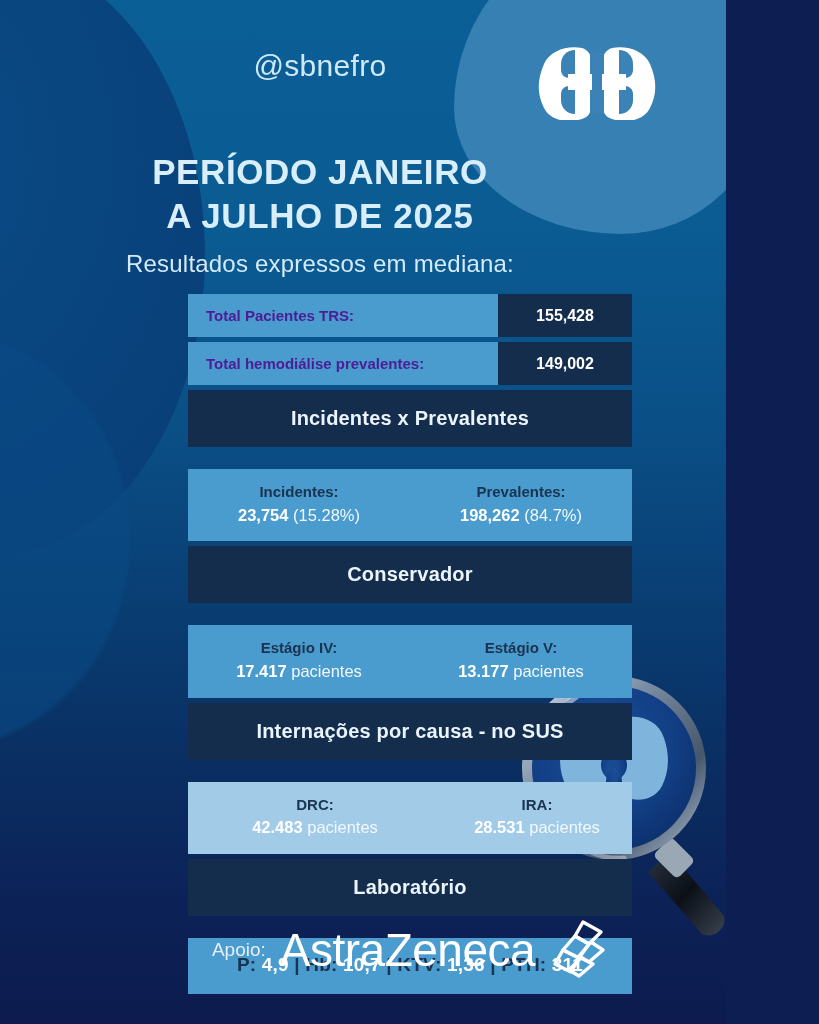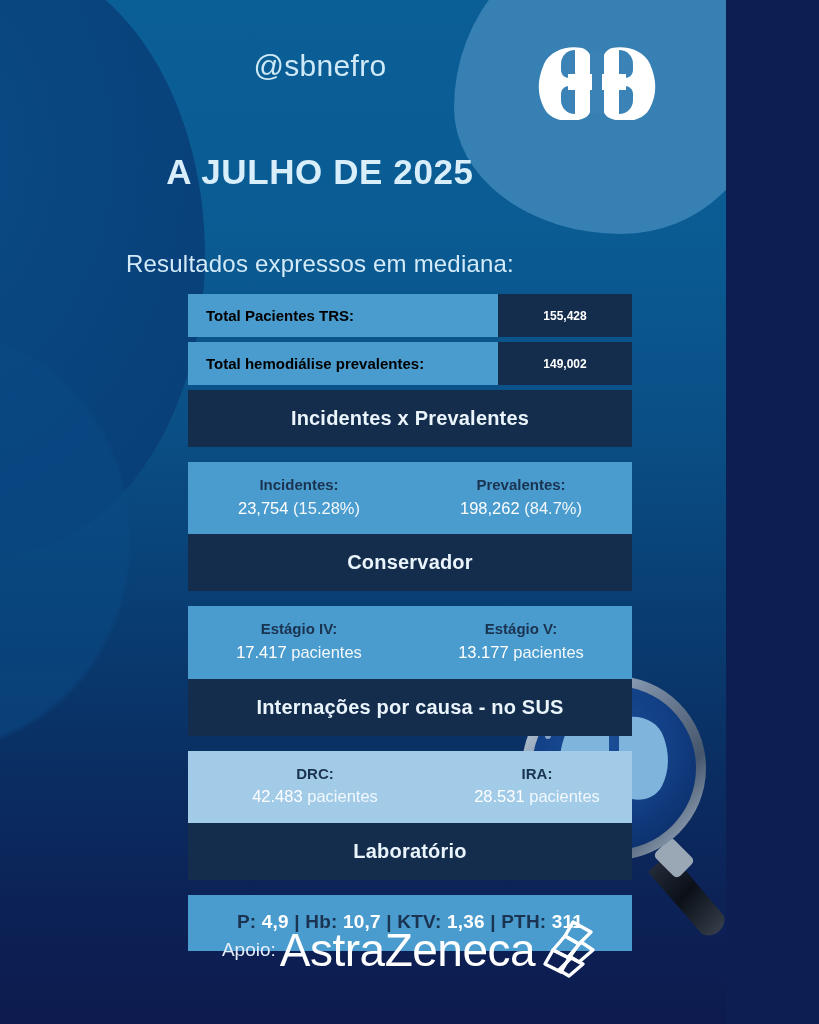--- a/index.html
+++ b/index.html
@@ -53,76 +53,77 @@
   .sbn-mark{display:block;margin:0 auto 6px;}
   .sbn-name{
     color:#eaf5fc;font-size:14.5px;line-height:1.28;font-weight:400;
   }
   
   .magnifier{position:absolute;right:-22px;top:640px;width:230px;height:300px;}
   
   .stack{position:absolute;left:188px;top:294px;width:444px;}
   .row{display:flex;margin-bottom:5px;}
   .cell-label{
-    flex:0 0 292px;background:#4a9bce;color:#000000;
+    flex:0 0 292px;background:#4a9bce;color:#4c1d95;
     font-size:15px;font-weight:bold;padding:13px 0 13px 18px;
     display:flex;align-items:center;text-align:right;
   }
   .cell-value{
-    flex:1;background:#152d4d;color:#ffffff;font-size:12px;font-weight:bold;
+    flex:1;background:#152d4d;color:#ffffff;font-size:16px;font-weight:bold;
     display:flex;align-items:center;justify-content:center;
   }
   .band{
     background:#152d4d;color:#eaf4fb;text-align:center;
-    font-size:20px;font-weight:bold;padding:17px 0;margin-bottom:15px;
+    font-size:20px;font-weight:bold;padding:17px 0;margin-bottom:22px;
     letter-spacing:.2px;
   }
-  .pair{display:flex;}
+  .pair{display:flex;margin-bottom:5px;}
   .pair .half{
     flex:1;background:#4a9bce;text-align:center;padding:12px 4px 14px;
   }
   .pair.light .half{background:#a2cbe8;padding-left:36px;}
   .pair .ttl{
     display:block;color:#1a3350;font-size:15px;font-weight:bold;line-height:1.5;
   }
   .pair .val{
     display:block;color:#ffffff;font-size:16.5px;font-weight:bold;line-height:1.45;
   }
-  .pair .val .bold{font-weight:normal;color:#ffffff;}
+  .pair .val .bold{font-weight:bold;color:#ffffff;}
   .pair .val .norm{font-weight:400;color:#f2f8fc;}
   .labrow{
     background:#4a9bce;text-align:center;padding:16px 0 18px;margin-bottom:5px;
     color:#1a3350;font-size:19px;font-weight:bold;letter-spacing:.2px;
   }
   .labrow .num{color:#ffffff;}
   .labrow .sep{color:#1a3350;}
   
   .footer{
     position:absolute;left:0;top:918px;width:819px;
-    display:flex;align-items:center;justify-content:center;gap:4px;
+    display:flex;align-items:center;justify-content:center;gap:14px;
   }
   .apoio{color:#e7eefb;font-size:19px;font-weight:400;}
   .az-word{
     color:#ffffff;font-size:46px;font-weight:400;letter-spacing:-.5px;
     line-height:1;
   }
   .az-mark{margin-left:-4px;}
 </style>
 </head>
 <body>
 
 <div class="poster">
 
   <div class="blob-left"></div>
   <div class="blob-left2"></div>
   <div class="logo-blob"></div>
 
   <div class="handle">@sbnefro</div>
 
   <div class="headline">
+    <span class="l1">PERÍODO JANEIRO</span>
     <span class="l2">A JULHO DE 2025</span>
   </div>
 
   <div class="subtitle">Resultados expressos em mediana:</div>
 
   <div class="sbn-logo">
     <svg class="sbn-mark" width="118" height="76" viewBox="0 0 118 76">
       <path fill="#ffffff" d="M44 4C30 1 12 6 6 20c-7 16-7 30 0 44 7 14 26 15 38 11 7-2 9-7 9-13V17c0-7-3-11-9-13z"></path>
       <path fill="#ffffff" d="M74 4c14-3 32 2 38 16 7 16 7 30 0 44-7 14-26 15-38 11-7-2-9-7-9-13V17c0-7 3-11 9-13z"></path>
       <rect x="52" y="6" width="6.5" height="64" rx="3.2" fill="#3b83b6"></rect>

